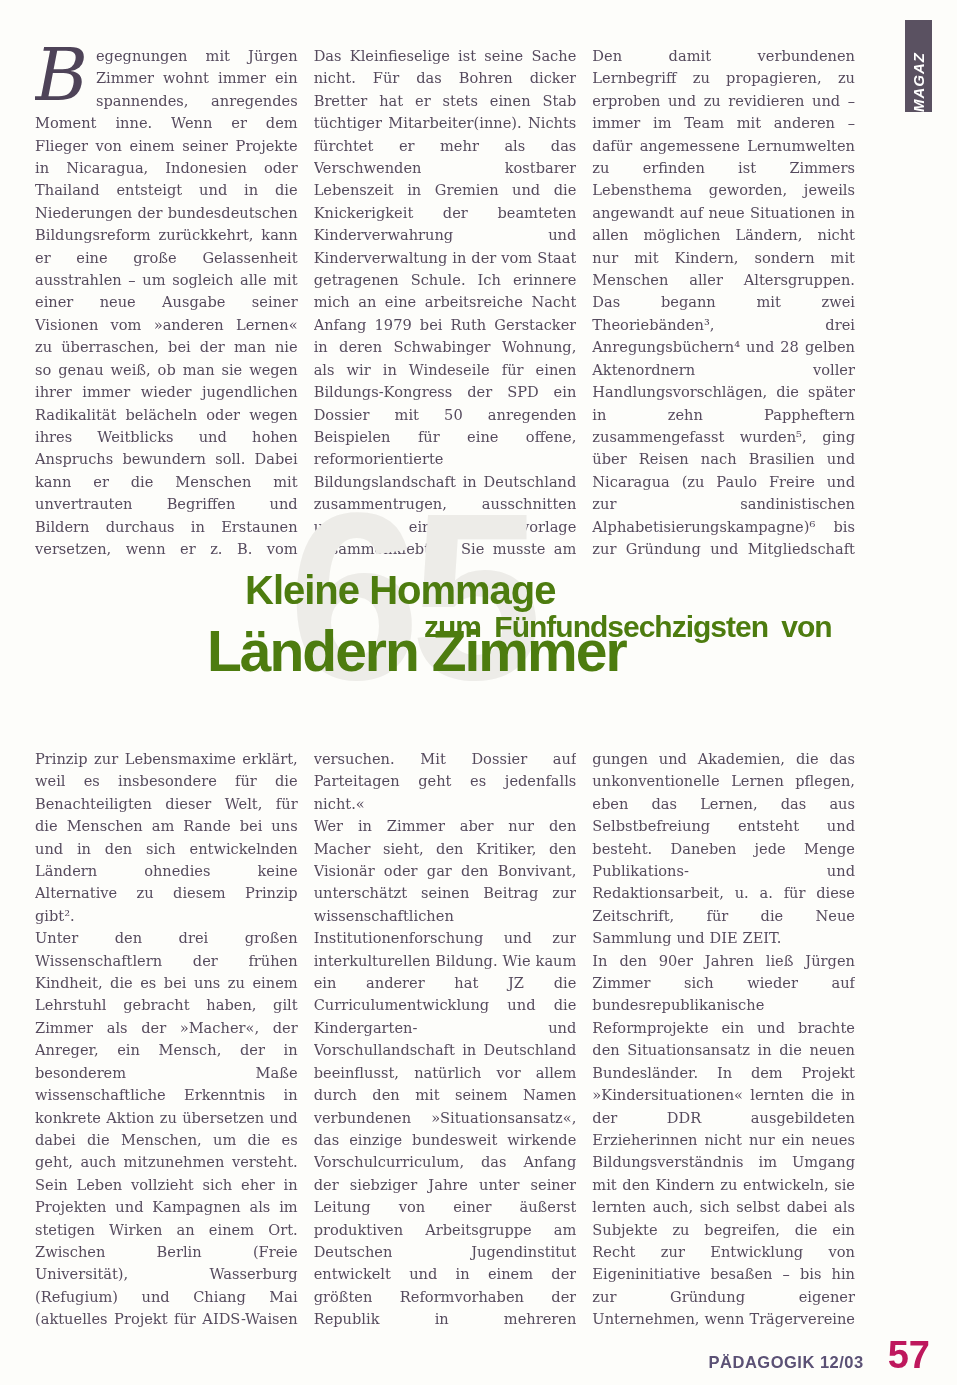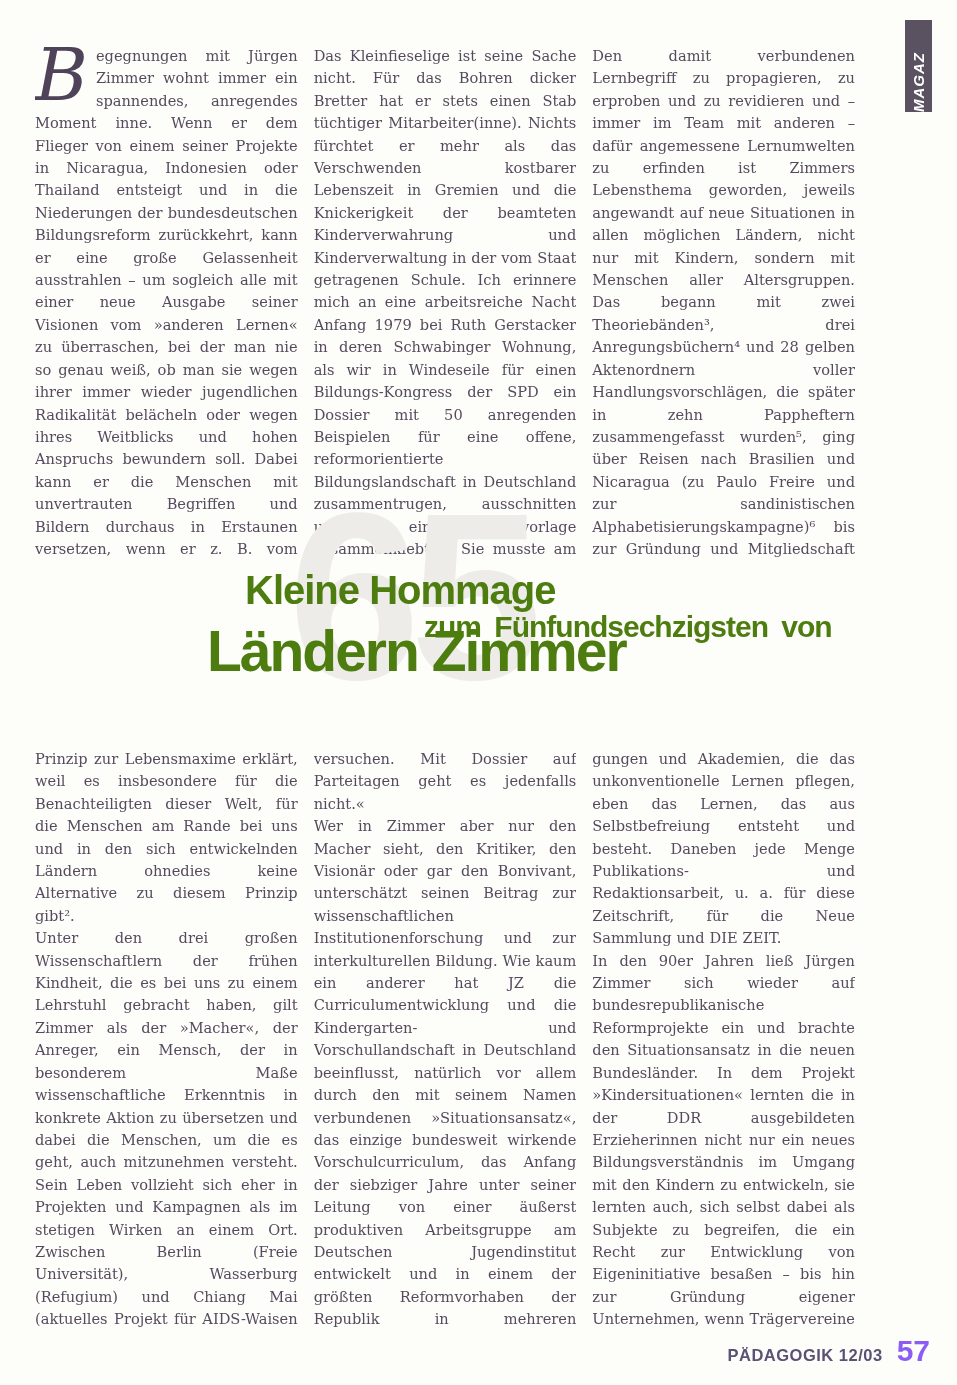--- a/index.html
+++ b/index.html
@@ -85,33 +85,33 @@
     letter-spacing:-1px;
     white-space:nowrap;
   }
   .title-line1{left:245px;top:44px;font-size:40px;line-height:1;}
   .title-line2{left:424px;top:86px;font-size:30px;line-height:1;word-spacing:6px;}
   .title-line3{left:207px;top:97px;font-size:57px;line-height:1;letter-spacing:-2px;}
   
   .footer{
     position:absolute;
     right:27px;top:1334px;
-    display:flex;align-items:baseline;gap:14px;
+    display:flex;align-items:baseline;gap:24px;
     font-family:"Liberation Sans", sans-serif;
     color:#5b5175;
   }
   .journal{
     font-weight:bold;
     font-size:16.5px;
     letter-spacing:0.5px;
   }
   .pagenum{
     font-weight:bold;
-    font-size:30px;
-    color:#8b5cf6;
+    font-size:38px;
+    color:#be185d;
     text-align:center;
   }
 </style>
 </head>
 <body>
 
 <div class="page">
 
   <div class="magaz-tab">
     <span class="tab-label">MAGAZ</span>

